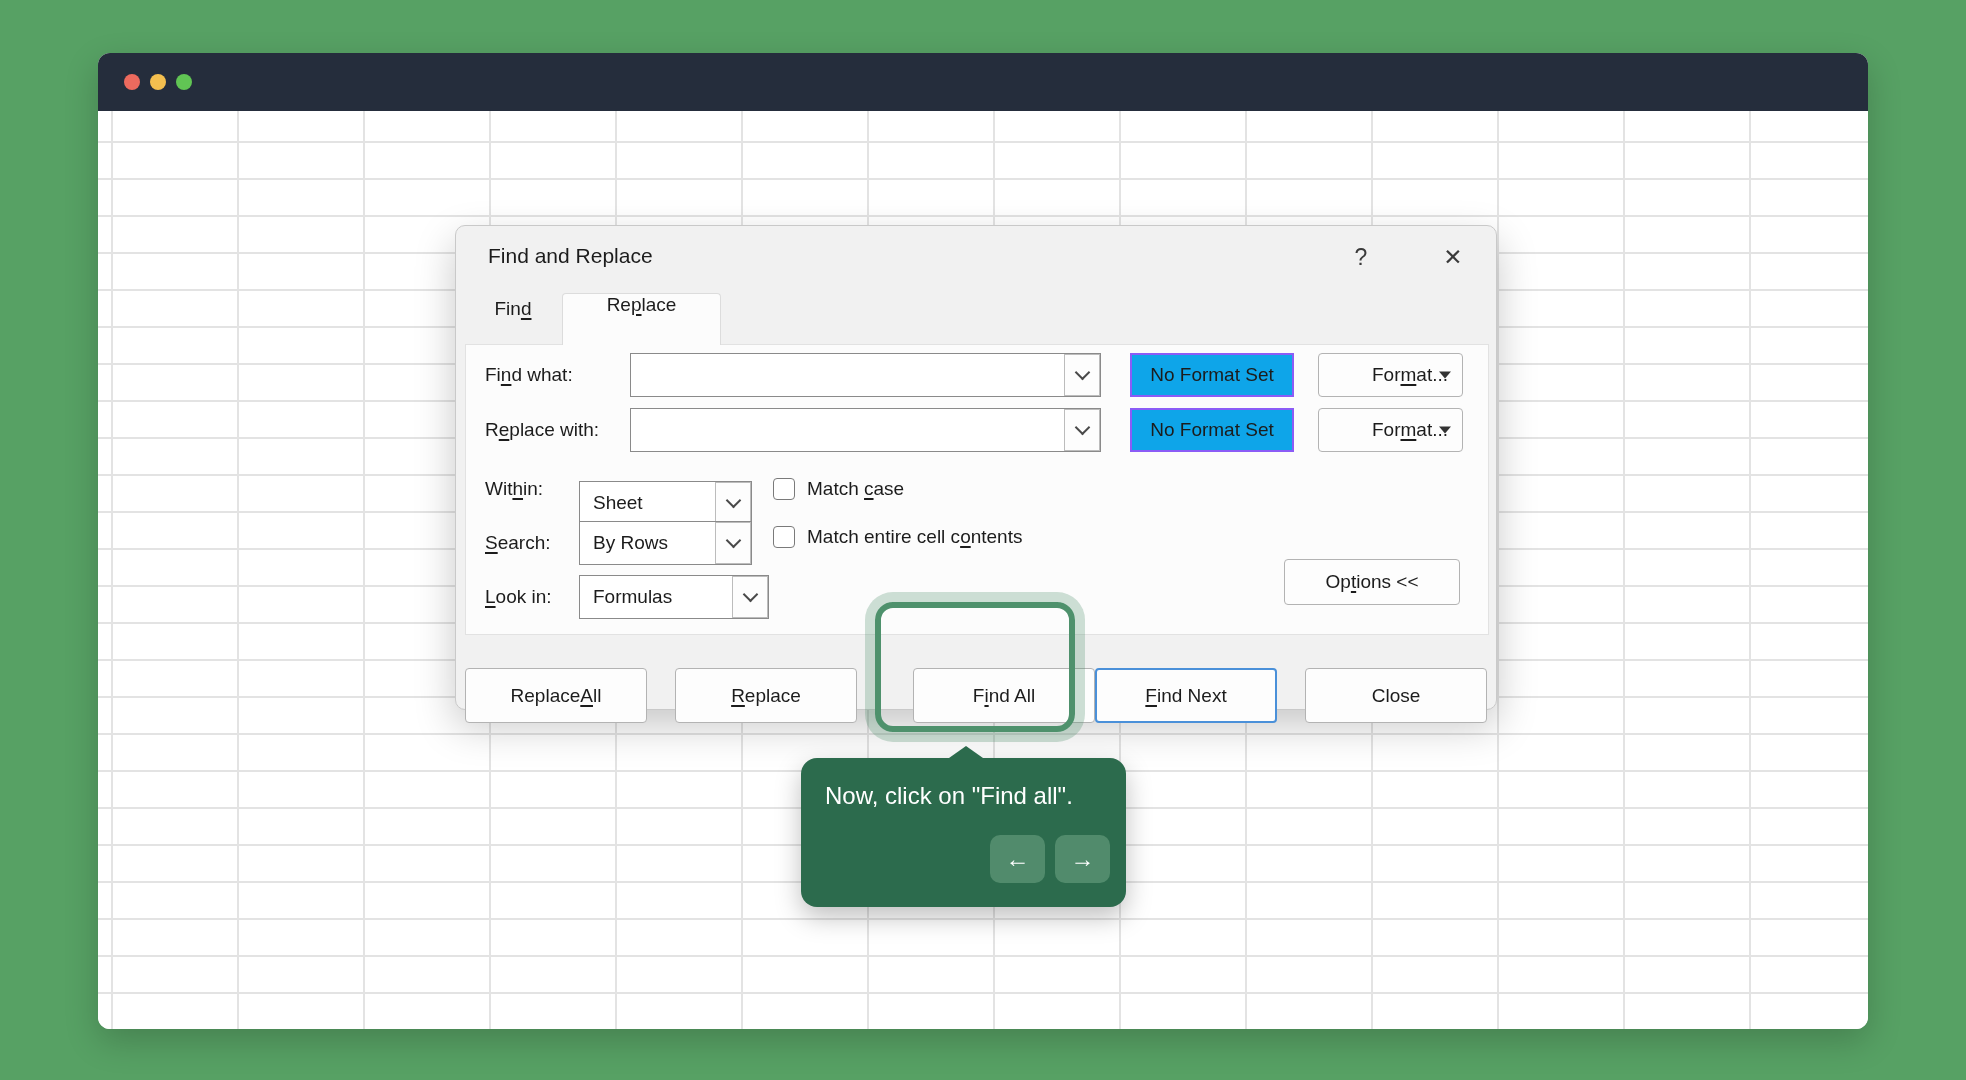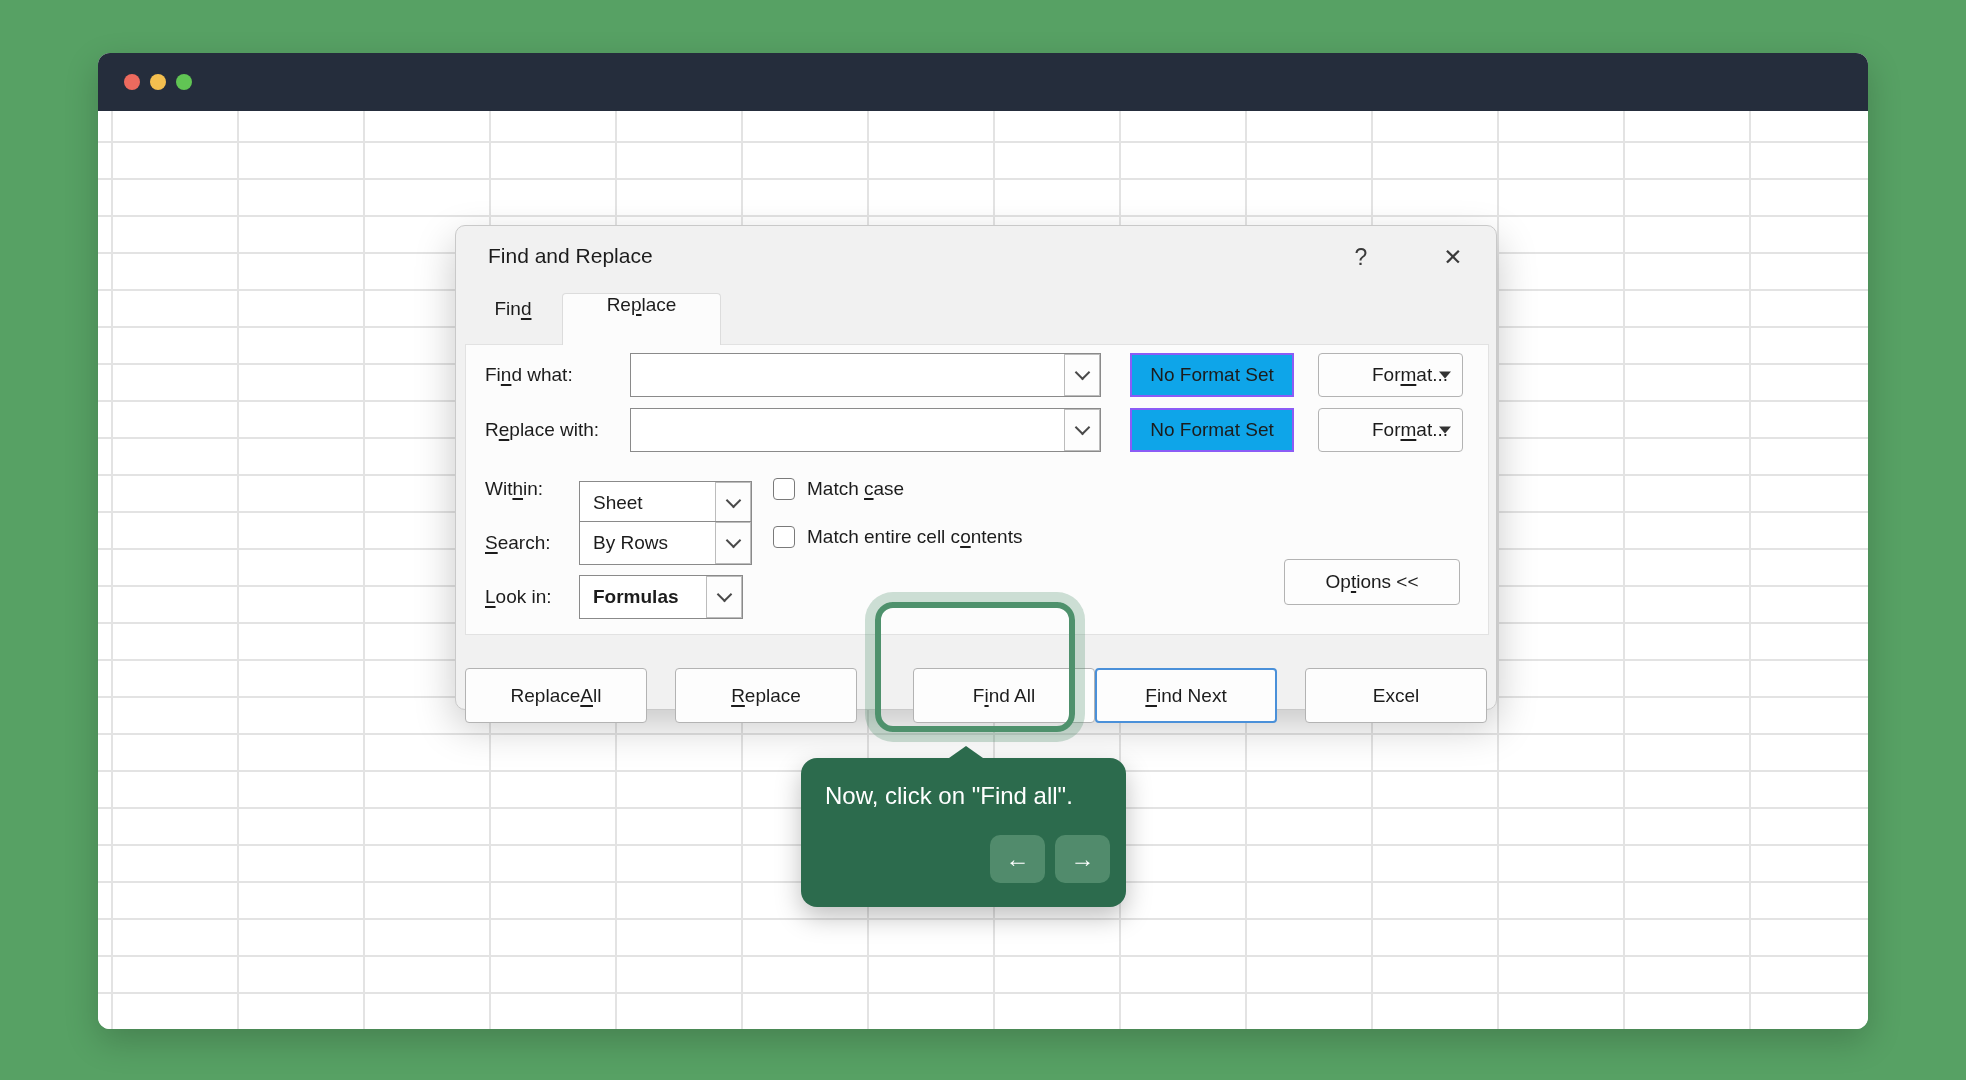--- a/index.html
+++ b/index.html
@@ -158,39 +158,39 @@
 
     <div class="flabel" style="top:295px;"><u>S</u>earch:</div>
     <div class="combo" style="left:123px;top:295px;width:173px;height:44px;">
       <span class="val">By Rows</span>
       <div class="drop">
         <span class="chev"></span>
       </div>
     </div>
 
     <div class="flabel" style="top:349px;"><u>L</u>ook in:</div>
-    <div class="combo" style="left:123px;top:349px;width:164px;height:44px;font-weight:bold;">
+    <div class="combo" style="left:123px;top:349px;width:190px;height:44px;">
       <span class="val">Formulas</span>
       <div class="drop">
         <span class="chev"></span>
       </div>
     </div>
 
     <div class="checkbox" style="top:252px;"></div>
     <div class="cblabel" style="top:241px;">Match <u>c</u>ase</div>
     <div class="checkbox" style="top:300px;"></div>
     <div class="cblabel" style="top:289px;">Match entire cell c<u>o</u>ntents</div>
 
     <div class="btn options-btn">Op<u>t</u>ions &lt;&lt;</div>
 
     <div class="btn action-btn" style="left:9px;">Replace <u>A</u>ll</div>
     <div class="btn action-btn" style="left:219px;"><u>R</u>eplace</div>
     <div class="btn action-btn" style="left:429px;margin-left:28px;">F<u>i</u>nd All</div>
     <div class="btn action-btn focused" style="left:639px;"><u>F</u>ind Next</div>
-    <div class="btn action-btn" style="left:849px;">Excel</div>
+    <div class="btn action-btn" style="left:849px;">Close</div>
   </div>
 
   <div class="ring"></div>
 
   <div class="tooltip">
     <div class="caret-up"></div>
     <div class="txt">Now, click on "Find all".</div>
     <button class="tt-btn tt-back">
       <span>←</span>
     </button>

